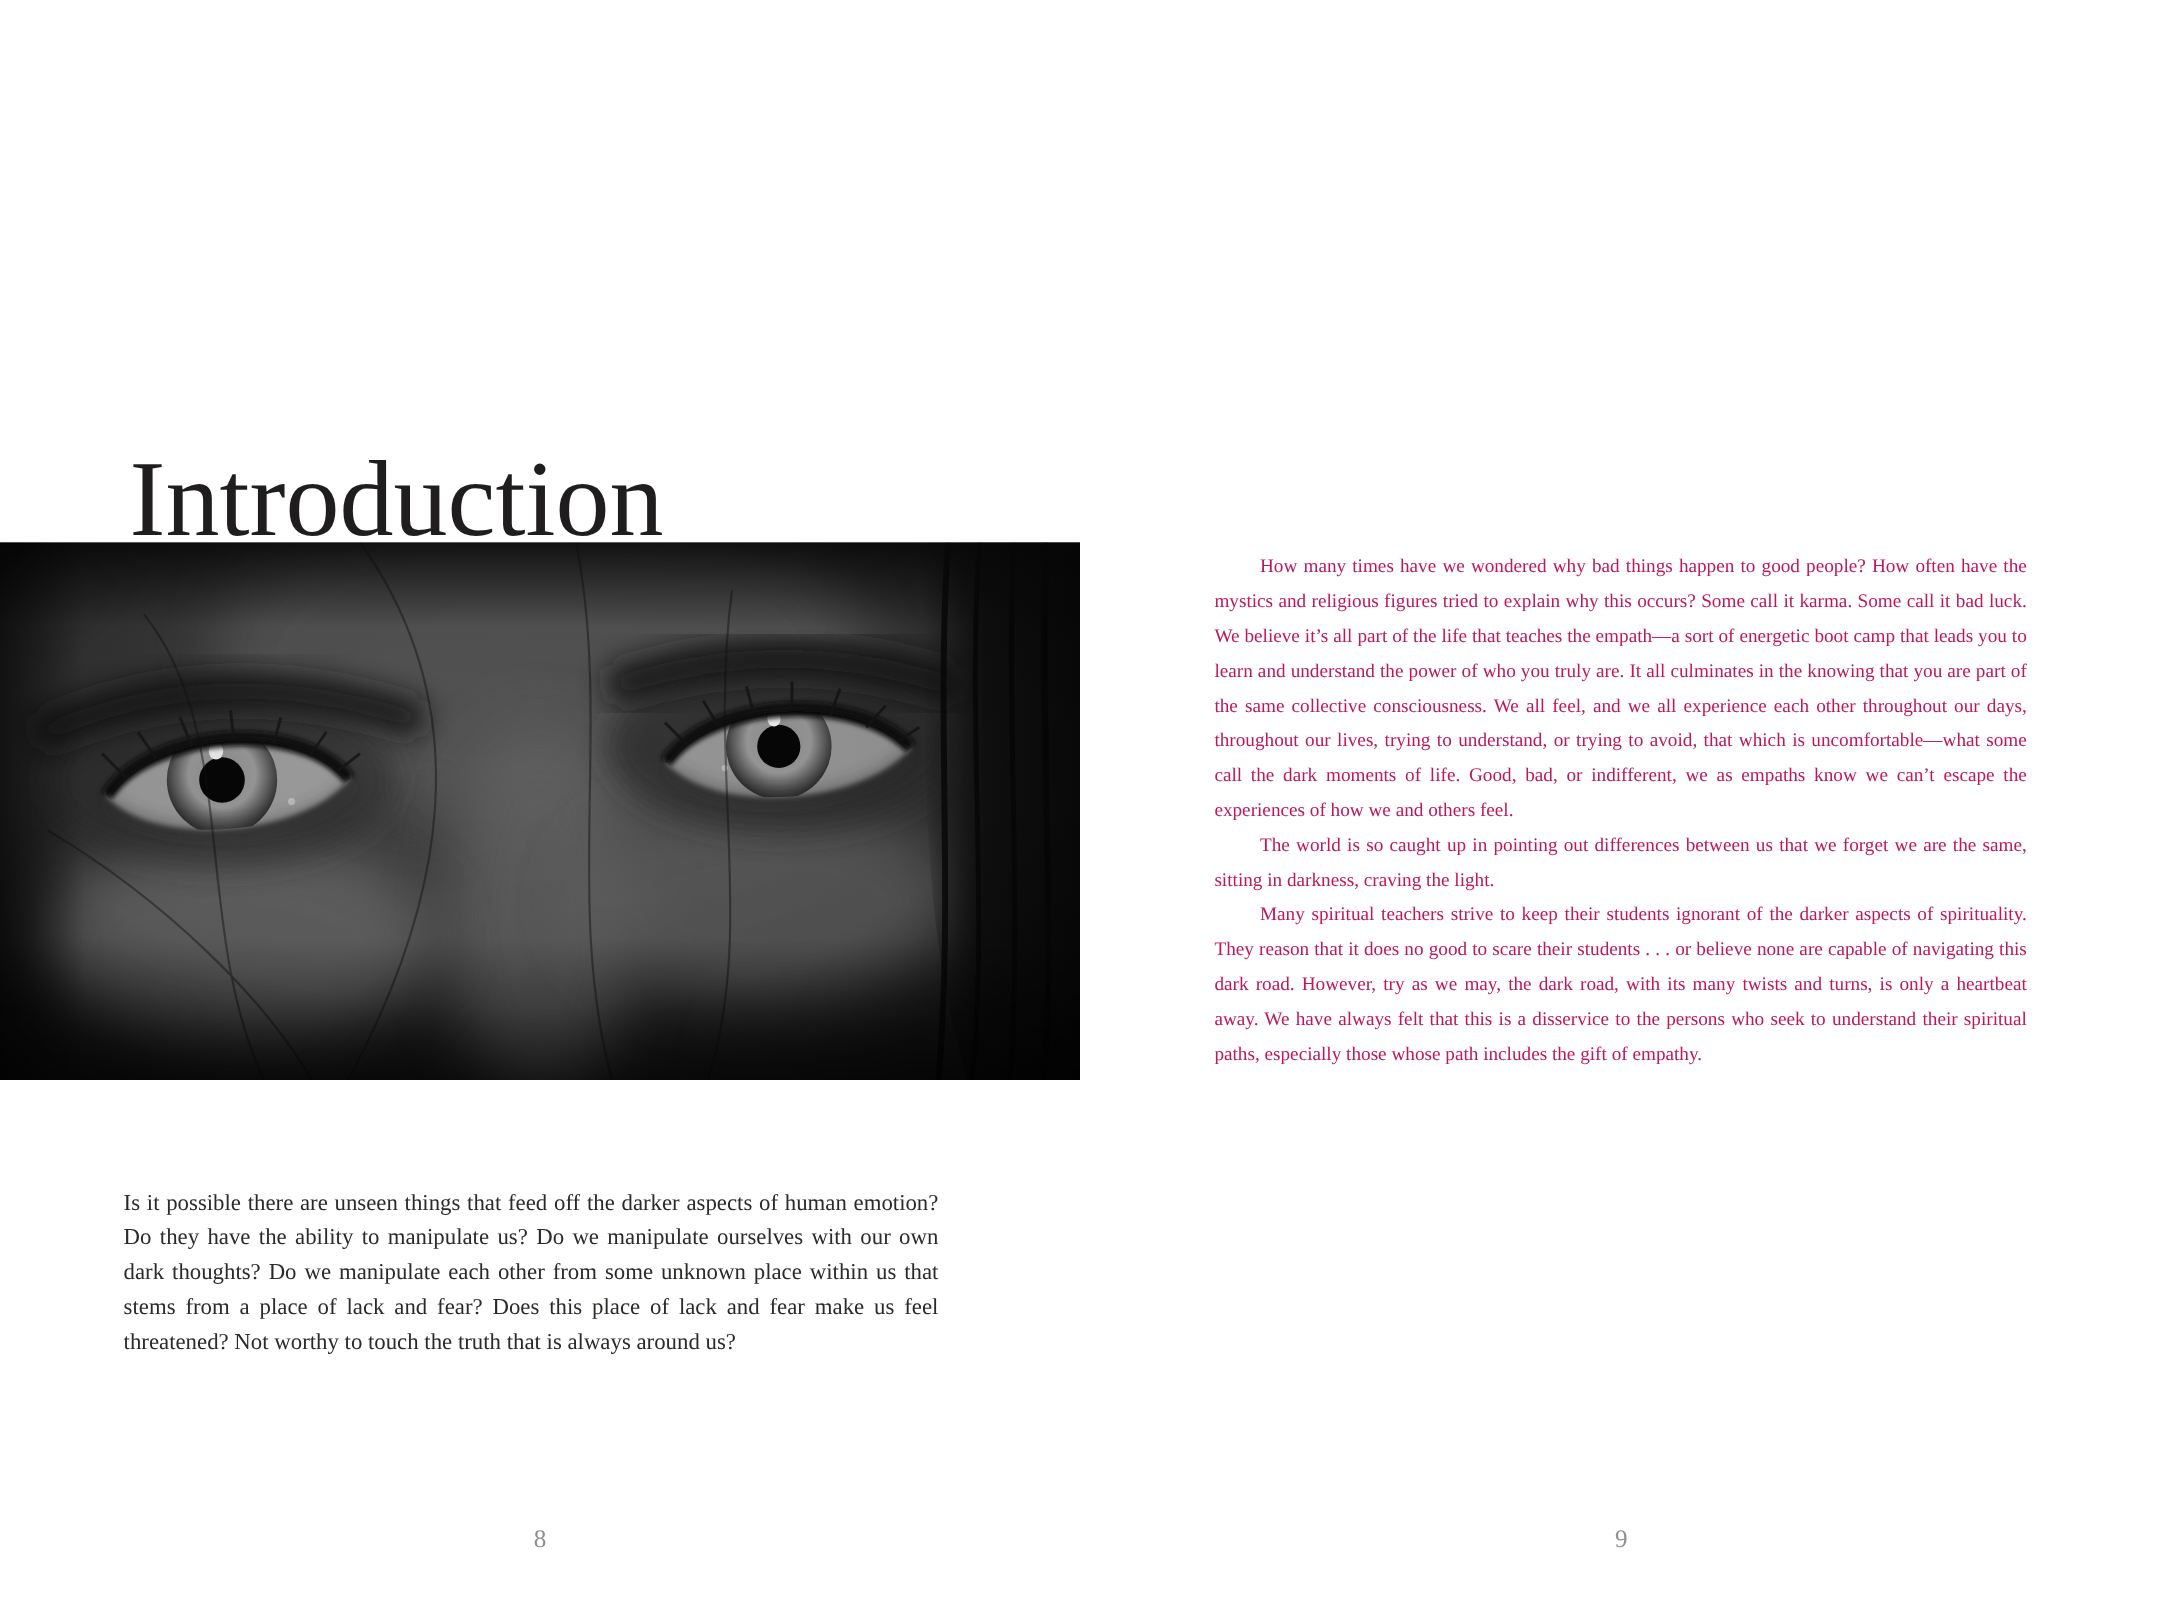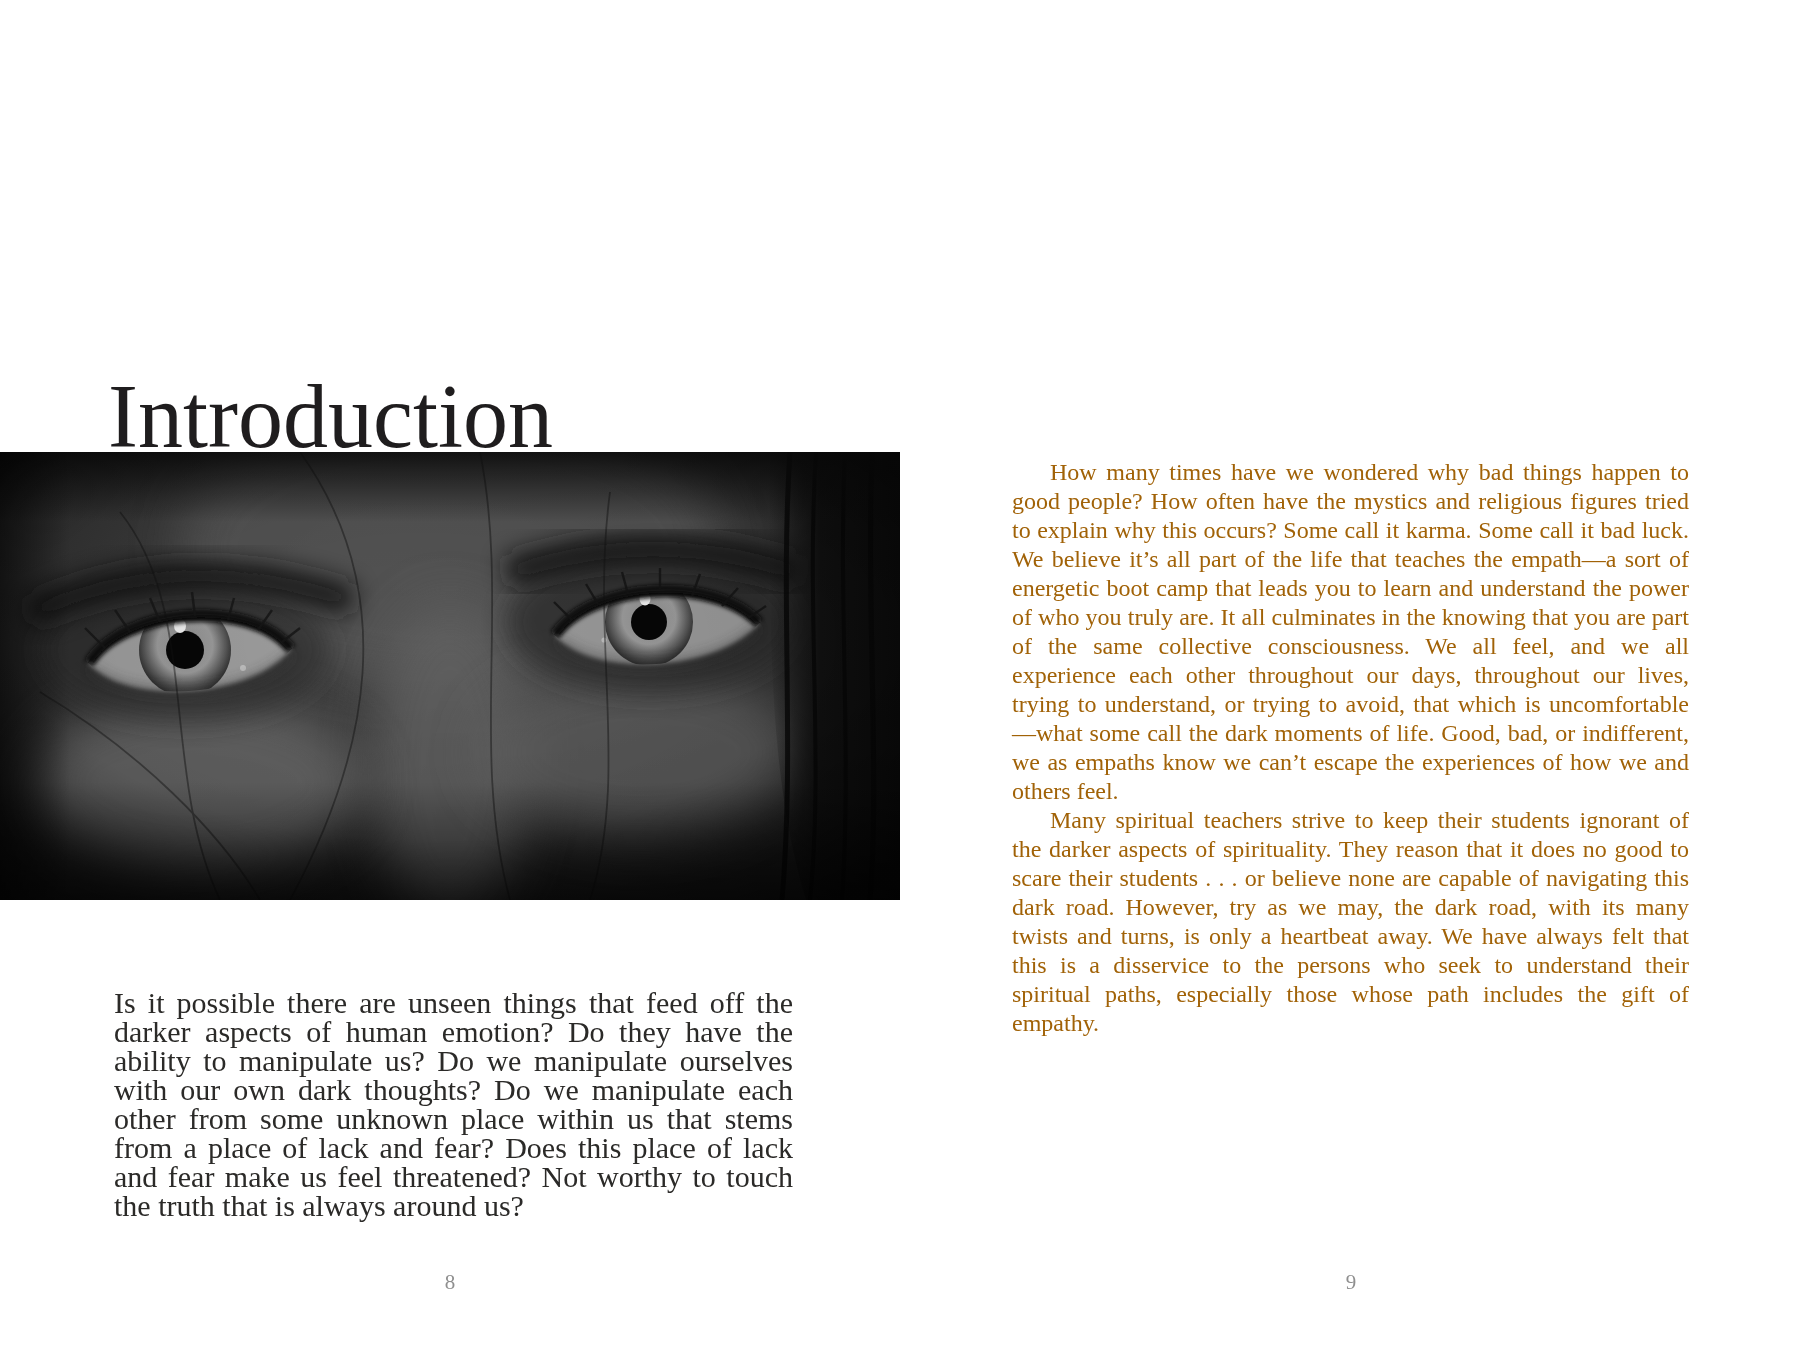--- a/index.html
+++ b/index.html
@@ -16,29 +16,29 @@
     position:absolute;left:108px;top:372px;
     font-size:90px;line-height:90px;letter-spacing:0px;
     color:#1f1d1e;white-space:nowrap;z-index:1;
   }
   .photo-wrap{
     position:absolute;left:0;top:452px;width:900px;height:448px;z-index:2;
     overflow:hidden;background:#1c1c1c;
   }
   .photo-wrap svg{display:block;}
   .left-paragraph{
-    position:absolute;left:114px;top:988px;width:679px;
-    font-size:30px;line-height:29px;text-align:justify;
+    position:absolute;left:103px;top:988px;width:679px;
+    font-size:19px;line-height:29px;text-align:justify;
     color:#2b2a28;
   }
   
   .right-column{
     position:absolute;left:1012px;top:458px;width:677px;
-    font-size:24px;line-height:29px;text-align:justify;
-    color:#a16207;
+    font-size:16px;line-height:29px;text-align:justify;
+    color:#be185d;
   }
   .right-column p{margin:0;text-indent:38px;}
 
   .page-number{
     position:absolute;top:1272px;width:900px;text-align:center;
     font-size:21px;line-height:21px;color:#8f8f8f;
   }
   .page-number.pn-left{left:0;}
   .page-number.pn-right{left:901px;}
 </style>
@@ -182,19 +182,20 @@
     </div>
 
     <div class="left-paragraph">Is it possible there are unseen things that feed off the darker aspects of human emotion? Do they have the ability to manipulate us? Do we manipulate ourselves with our own dark thoughts? Do we manipulate each other from some unknown place within us that stems from a place of lack and fear? Does this place of lack and fear make us feel threatened? Not worthy to touch the truth that is always around us?</div>
 
     <div class="page-number pn-left">8</div>
   </div>
 
   <div>
     <div class="right-column">
       <p>How many times have we wondered why bad things happen to good people? How often have the mystics and religious figures tried to explain why this occurs? Some call it karma. Some call it bad luck. We believe it’s all part of the life that teaches the empath—a sort of energetic boot camp that leads you to learn and understand the power of who you truly are. It all culminates in the knowing that you are part of the same collective consciousness. We all feel, and we all experience each other throughout our days, throughout our lives, trying to understand, or trying to avoid, that which is uncomfortable—what some call the dark moments of life. Good, bad, or indifferent, we as empaths know we can’t escape the experiences of how we and others feel.</p>
+      <p>The world is so caught up in pointing out differences between us that we forget we are the same, sitting in darkness, craving the light.</p>
       <p>Many spiritual teachers strive to keep their students ignorant of the darker aspects of spirituality. They reason that it does no good to scare their students . . . or believe none are capable of navigating this dark road. However, try as we may, the dark road, with its many twists and turns, is only a heartbeat away. We have always felt that this is a disservice to the persons who seek to understand their spiritual paths, especially those whose path includes the gift of empathy.</p>
     </div>
 
     <div class="page-number pn-right">9</div>
   </div>
 
 </div>
 
 </body></html>

